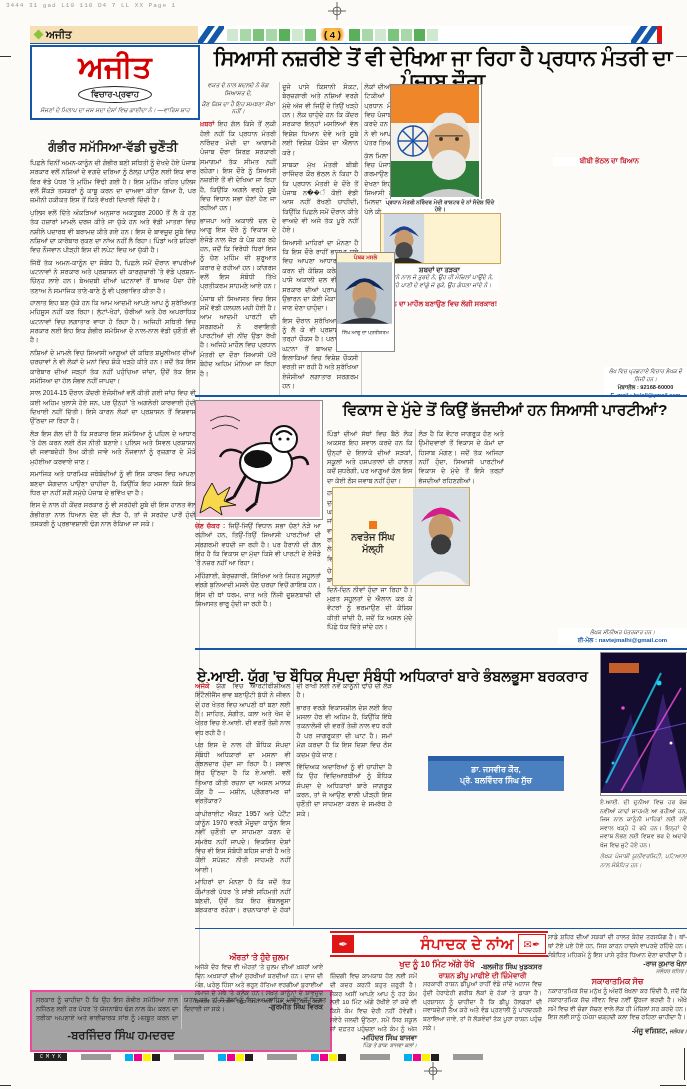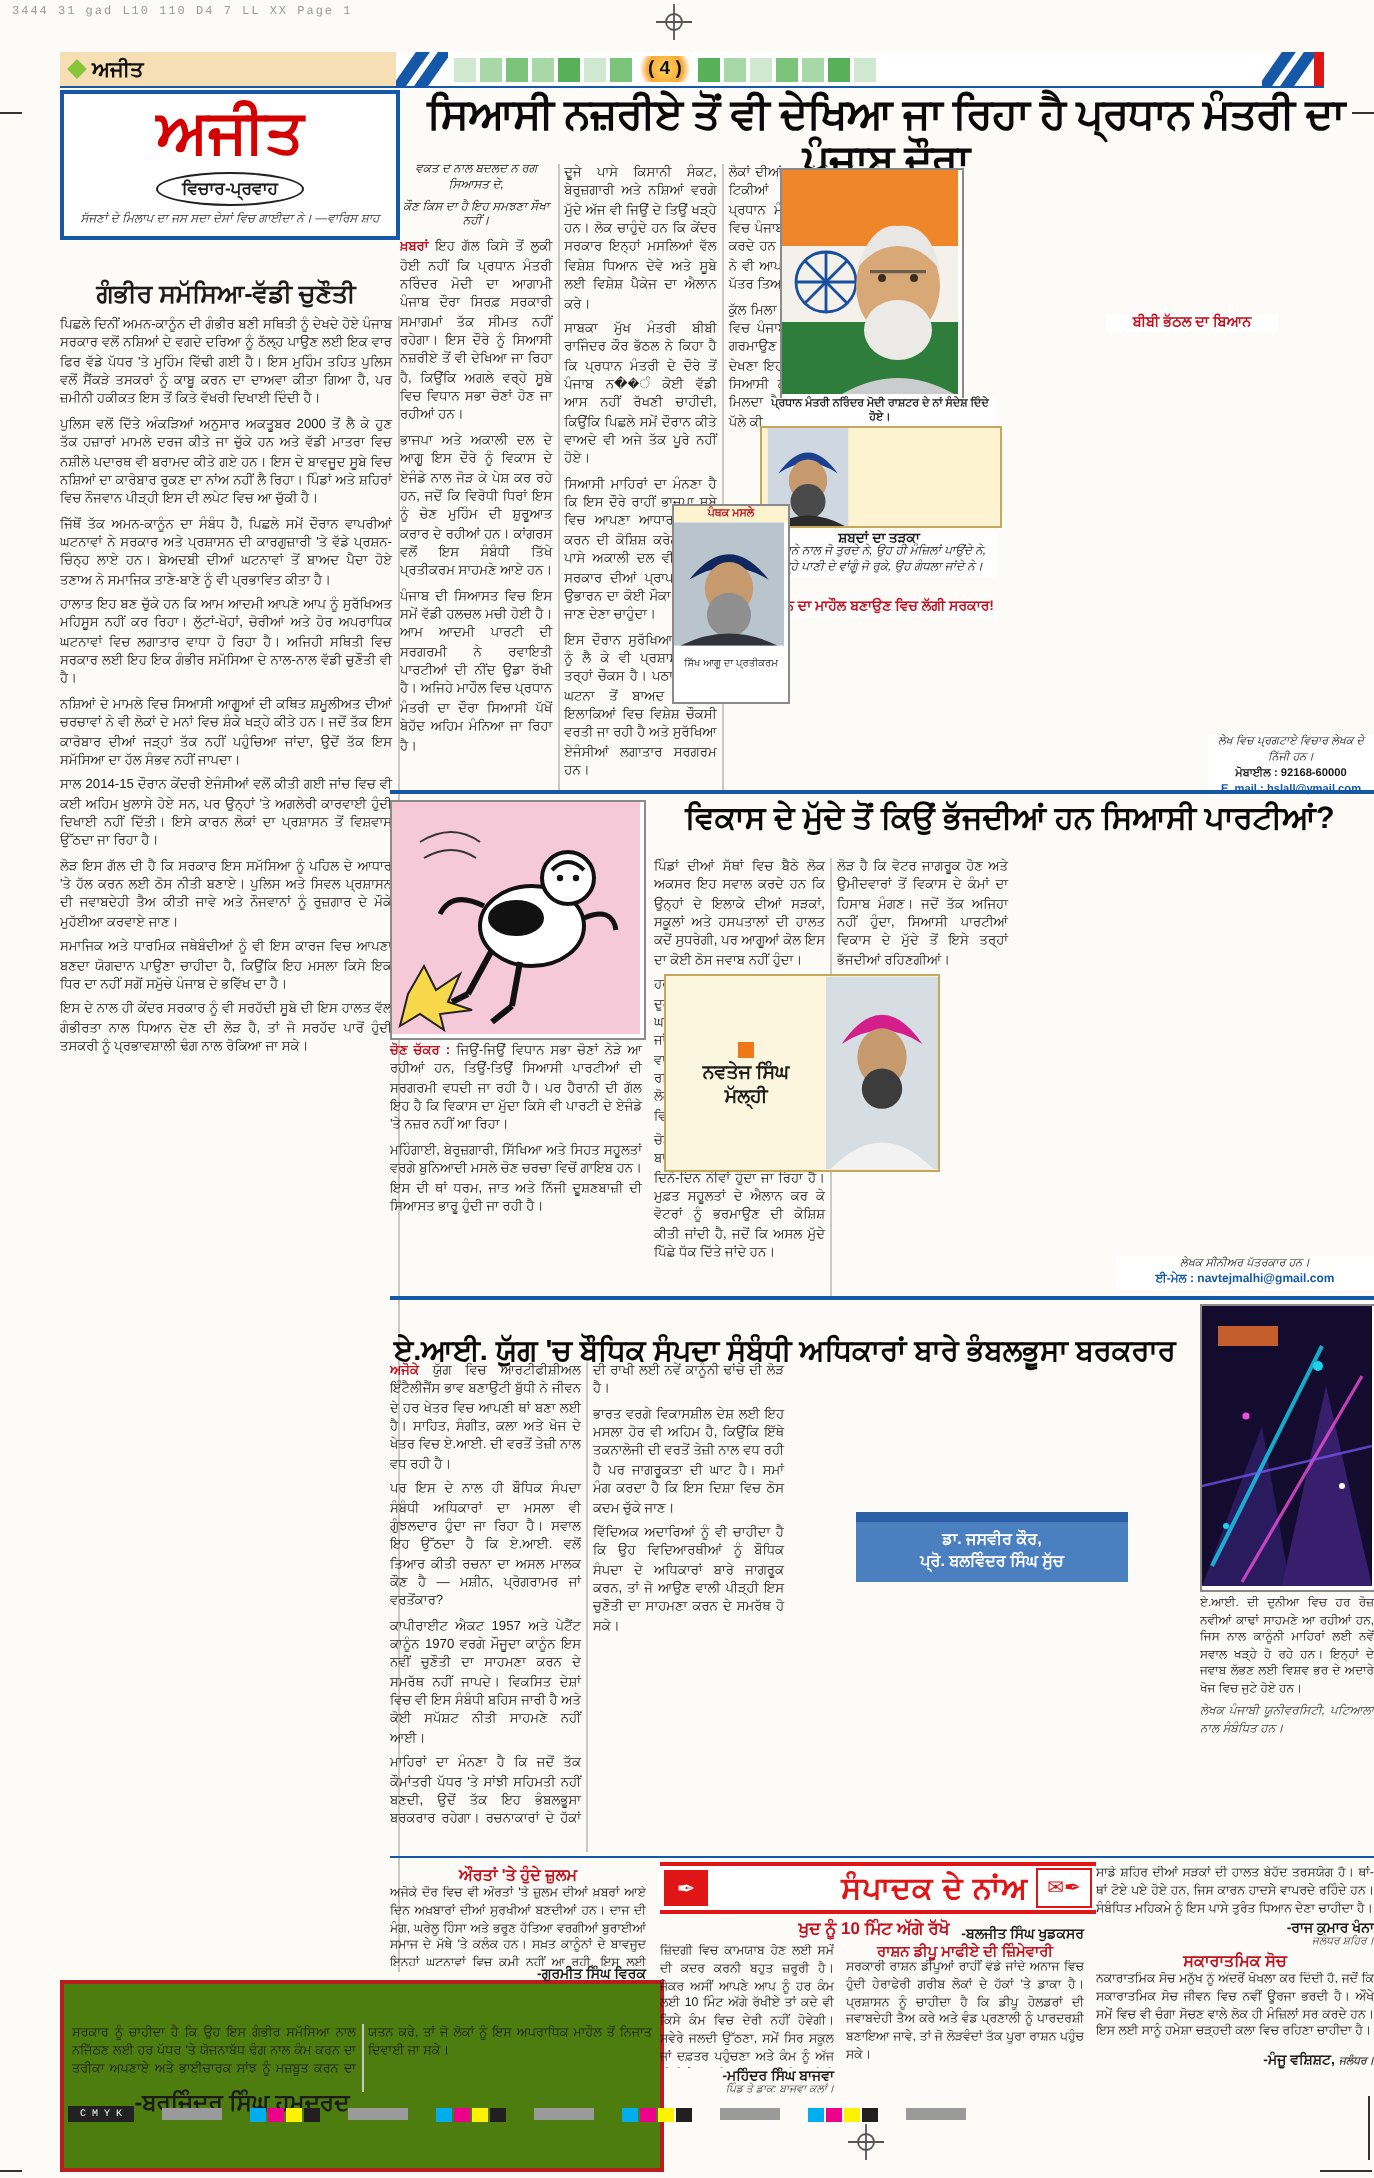--- a/index.html
+++ b/index.html
@@ -41,36 +41,36 @@
   .rule-blue{height:2px;background:#1558a8;}
   .rule-thin{height:1px;background:#1558a8;}
   
   .photo-frame{border:1px solid #8a8a8a;background:#fff;}
   .authbox{border:1px solid #c9a75a;background:#fdf3d1;display:flex;overflow:hidden;}
   .authbox .lbl{flex:1;text-align:center;padding:2px 1px;}
   .authbox .lbl .t1{font-weight:bold;font-size:7.5px;}
   .authbox .lbl .orange-sq{width:8px;height:8px;background:#f07818;margin:2px auto;}
   .authbox .lbl .t2{font-weight:bold;font-size:7px;line-height:1.15;}
   .pull-red{font-weight:bold;font-size:7px;color:#c1121f;text-align:center;line-height:1.25;background:#fff;}
-  .subhead-red{font-weight:bold;font-size:7.2px;color:#c1121f;text-align:center;background:#fff;line-height:1.2;}
+  .subhead-red{font-weight:bold;font-size:7.2px;color:#c1121f;text-align:right;background:#fff;line-height:1.2;}
   .mini-label{font-weight:bold;font-size:6.8px;text-align:center;}
   .verse{font-size:6px;font-style:italic;text-align:center;line-height:1.3;color:#222;}
   .contact{font-size:5.6px;line-height:1.45;background:#fff;}
   .byline-blue{background:#4a7fc0;border-top:5px solid #2a5fa8;color:#fff;text-align:center;
                font-weight:bold;font-size:8px;line-height:1.35;padding:4px 2px;}
   
   .let-h{font-weight:bold;color:#c1121f;text-align:center;}
   .sig{font-weight:bold;font-size:7px;text-align:right;}
   .sig-loc{font-size:5.4px;font-style:italic;text-align:right;color:#444;}
   .banner{display:flex;align-items:center;gap:4px;border-top:2px solid #e01616;border-bottom:2px solid #e01616;background:#fff;padding:1px 2px;}
   .banner .penbox{width:22px;height:18px;background:#e01616;color:#fff;font-size:11px;display:flex;align-items:center;justify-content:center;}
   .banner .title{flex:1;text-align:right;font-weight:800;font-size:15px;color:#e01616;letter-spacing:0.5px;}
   .banner .mailbox{width:26px;height:18px;border:1px solid #e01616;color:#e01616;font-size:10px;display:flex;align-items:center;justify-content:center;background:#fff;}
   .sig-big{font-weight:800;font-size:11.5px;text-align:center;}
-  .endbox{border:2px solid #b91c1c;background:#4d7c0f;padding:20px 4px;}
+  .endbox{border:2px solid #ec4899;background:#a3a3a3;padding:3px 4px;}
   
   .cross{stroke:#555;stroke-width:0.9;fill:none;}
   .cmyk-row{display:flex;align-items:center;gap:14px;}
   .cmyk-label{background:#222;color:#fff;font-size:5px;padding:1px 6px;font-family:"Liberation Mono","DejaVu Sans Mono",monospace;}
   .cmyk-g{display:flex;gap:1px;}
   .cmyk-g i{width:8px;height:7px;display:block;}
   .graybar{width:30px;height:6px;background:#9a9a9a;}
   .cornermark{background:#333;}
 </style>
 </head>
@@ -314,21 +314,21 @@
     </svg>
   </div>
   <div class="abs body-txt jt" style="left:600px;top:798px;width:87px;height:128px;overflow:hidden;font-size:6px;">
     <p>ਏ.ਆਈ. ਦੀ ਦੁਨੀਆ ਵਿਚ ਹਰ ਰੋਜ਼ ਨਵੀਆਂ ਕਾਢਾਂ ਸਾਹਮਣੇ ਆ ਰਹੀਆਂ ਹਨ, ਜਿਸ ਨਾਲ ਕਾਨੂੰਨੀ ਮਾਹਿਰਾਂ ਲਈ ਨਵੇਂ ਸਵਾਲ ਖੜ੍ਹੇ ਹੋ ਰਹੇ ਹਨ। ਇਨ੍ਹਾਂ ਦੇ ਜਵਾਬ ਲੱਭਣ ਲਈ ਵਿਸ਼ਵ ਭਰ ਦੇ ਅਦਾਰੇ ਖੋਜ ਵਿਚ ਜੁਟੇ ਹੋਏ ਹਨ।</p>
     <p style="font-style:italic;color:#444;">ਲੇਖਕ ਪੰਜਾਬੀ ਯੂਨੀਵਰਸਿਟੀ, ਪਟਿਆਲਾ ਨਾਲ ਸੰਬੰਧਿਤ ਹਨ।</p>
   </div>
 
   <div class="abs rule-thin" style="left:195px;top:928px;width:492px;"></div>
 
   <div class="abs" style="left:195px;top:933px;width:128px;">
-    <div class="let-h" style="font-size:8px;">ਔਰਤਾਂ 'ਤੇ ਹੁੰਦੇ ਜ਼ੁਲਮ</div>
+    <div class="let-h" style="font-size:8px;margin-top:20px;">ਔਰਤਾਂ 'ਤੇ ਹੁੰਦੇ ਜ਼ੁਲਮ</div>
     <div class="body-txt jt" style="font-size:6.2px;height:40px;overflow:hidden;">ਅਜੋਕੇ ਦੌਰ ਵਿਚ ਵੀ ਔਰਤਾਂ 'ਤੇ ਜ਼ੁਲਮ ਦੀਆਂ ਖ਼ਬਰਾਂ ਆਏ ਦਿਨ ਅਖ਼ਬਾਰਾਂ ਦੀਆਂ ਸੁਰਖੀਆਂ ਬਣਦੀਆਂ ਹਨ। ਦਾਜ ਦੀ ਮੰਗ, ਘਰੇਲੂ ਹਿੰਸਾ ਅਤੇ ਭਰੂਣ ਹੱਤਿਆ ਵਰਗੀਆਂ ਬੁਰਾਈਆਂ ਸਮਾਜ ਦੇ ਮੱਥੇ 'ਤੇ ਕਲੰਕ ਹਨ। ਸਖ਼ਤ ਕਾਨੂੰਨਾਂ ਦੇ ਬਾਵਜੂਦ ਇਨ੍ਹਾਂ ਘਟਨਾਵਾਂ ਵਿਚ ਕਮੀ ਨਹੀਂ ਆ ਰਹੀ, ਇਸ ਲਈ ਸਮਾਜਿਕ ਜਾਗਰੂਕਤਾ ਬੇਹੱਦ ਜ਼ਰੂਰੀ ਹੈ।</div>
     <div class="sig">-ਗੁਰਮੀਤ ਸਿੰਘ ਵਿਰਕ</div>
   </div>
 
   <div class="abs banner" style="left:330px;top:931px;width:214px;">
     <span class="penbox">✒</span>
     <span class="title">ਸੰਪਾਦਕ ਦੇ ਨਾਂਅ</span>
     <span class="mailbox">✉✒</span>
   </div>
 

